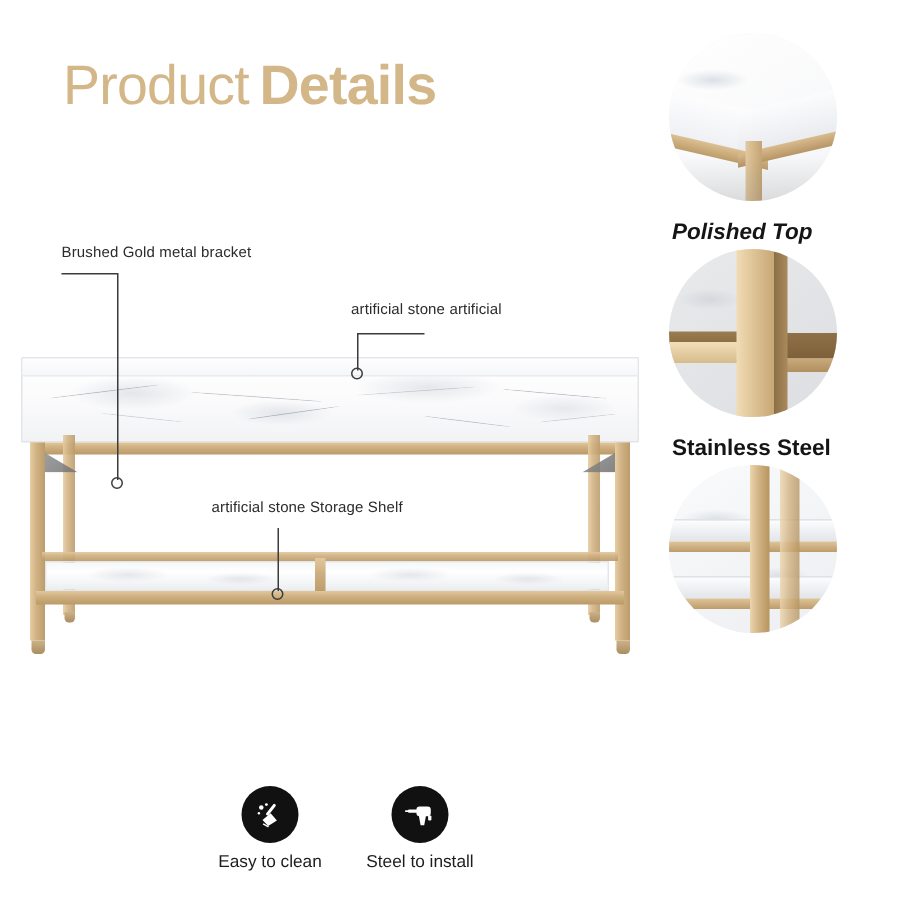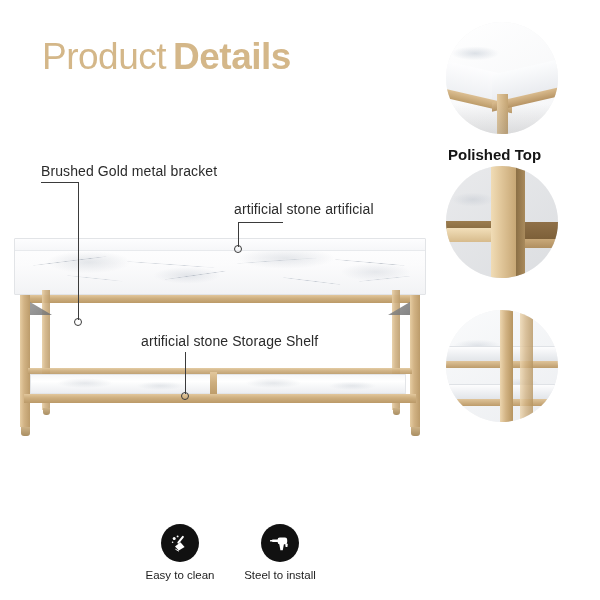--- a/index.html
+++ b/index.html
@@ -95,21 +95,21 @@
     background:
       radial-gradient(ellipse 40px 7px at 30% 45%, rgba(168,176,188,.28), rgba(168,176,188,0) 70%),
       radial-gradient(ellipse 34px 6px at 72% 60%, rgba(160,170,184,.24), rgba(160,170,184,0) 70%),
       linear-gradient(#f6f7f8 0%, #ffffff 35%, #eceef1 100%);
     border: 1px solid #e3e5e8;
   }
 
   
   .callout-label {
     position: absolute;
-    font-size: 14px;
+    font-size: 10px;
     color: #2b2b2b;
     white-space: nowrap;
     letter-spacing: .1px;
   }
   .leader {
     position: absolute;
     background: #3b3b3b;
   }
   .leader.h { height: 1px; }
   .leader.v { width: 1px; }
@@ -406,21 +406,21 @@
             <rect x="17.4" y="12.6" width="2.2" height="3.4" rx="0.7"></rect>
           </g>
         </svg>
       </div>
       <div class="feature-label">Steel to install</div>
     </div>
   </div>
 
   <div class="detail-col">
 
-    <div class="detail-item" style="top:0px; height:140px;">
+    <div class="detail-item" style="top:0px; height:140px;font-style:italic;">
       <div class="detail-circle" style="top:0px;">
         <div class="c1-bg"></div>
         <div class="c1-edge-l"></div>
         <div class="c1-edge-r"></div>
         <div class="c1-gold-l"></div>
         <div class="c1-gold-r"></div>
         <div class="c1-post"></div>
         <div class="c1-shadow"></div>
       </div>
       <div class="detail-caption" style="top:124px;">Polished Top</div>
@@ -429,20 +429,21 @@
     <div class="detail-item" style="top:144px; height:140px;">
       <div class="detail-circle" style="top:0px;">
         <div class="c2-bg"></div>
         <div class="c2-harm-l-sh"></div>
         <div class="c2-harm-l"></div>
         <div class="c2-harm-r"></div>
         <div class="c2-harm-r2"></div>
         <div class="c2-vpost"></div>
         <div class="c2-vshadow"></div>
       </div>
+      <div class="detail-caption" style="top:124px;">Stainless Steel</div>
     </div>
 
     <div class="detail-item" style="top:288px; height:140px;">
       <div class="detail-circle" style="top:0px;">
         <div class="c3-bg"></div>
         <div class="c3-shelf" style="top:36px;"></div>
         <div class="c3-shelf-gold" style="top:51px;"></div>
         <div class="c3-shelf" style="top:74px;"></div>
         <div class="c3-shelf-gold" style="top:89px;"></div>
         <div class="c3-post" style="left:54px; top:-6px; height:124px;"></div>

